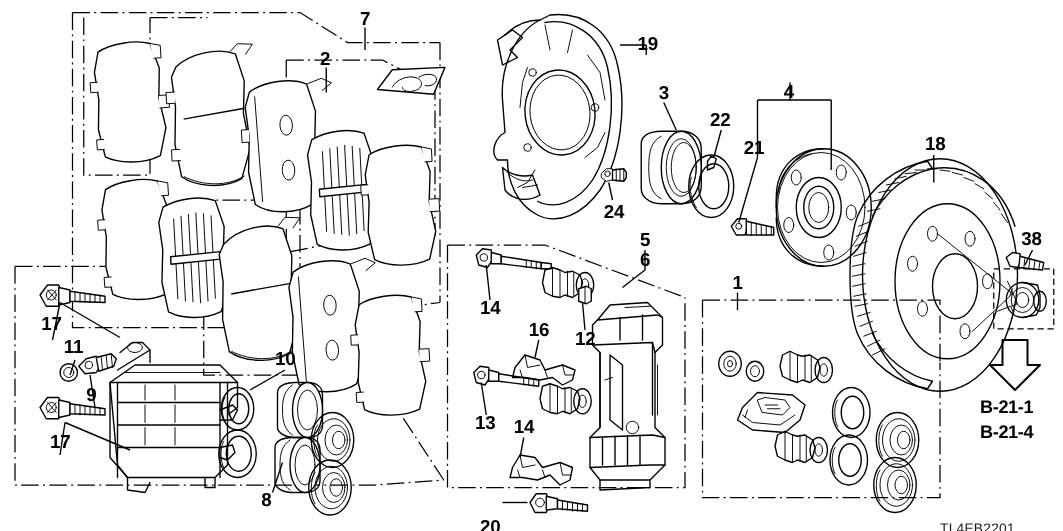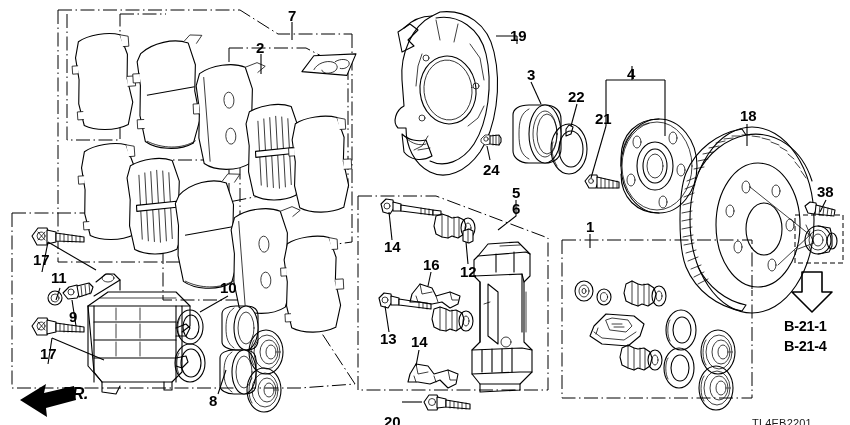--- a/index.html
+++ b/index.html
@@ -625,20 +625,14 @@
   <div class="callout" style="left:69px; top:309px;">9</div>
   <div class="callout" style="left:40px; top:346px;">17</div>
   <div class="callout" style="left:220px; top:280px;">10</div>
   <div class="callout" style="left:209px; top:393px;">8</div>
 
   <div class="xref" style="left:784px; top:318px;">B-21-1</div>
   <div class="xref" style="left:784px; top:338px;">B-21-4</div>
 
   <div class="ref-code" style="left:752px; top:404px;">TL4EB2201</div>
 
-  <div style="position:absolute; left:18px; top:378px; width:110px; height:40px;">
-    <svg width="110" height="40" viewBox="0 0 110 40">
-      <path class="blk" fill="#000" d="M2,22 L28,6 L26,15 L56,8 L58,22 L28,30 L29,39 Z"></path>
-    </svg>
-    <span class="fr-label" style="left:44px; top:6px;">FR.</span>
-  </div>
 
 </div>
 
 </body></html>

